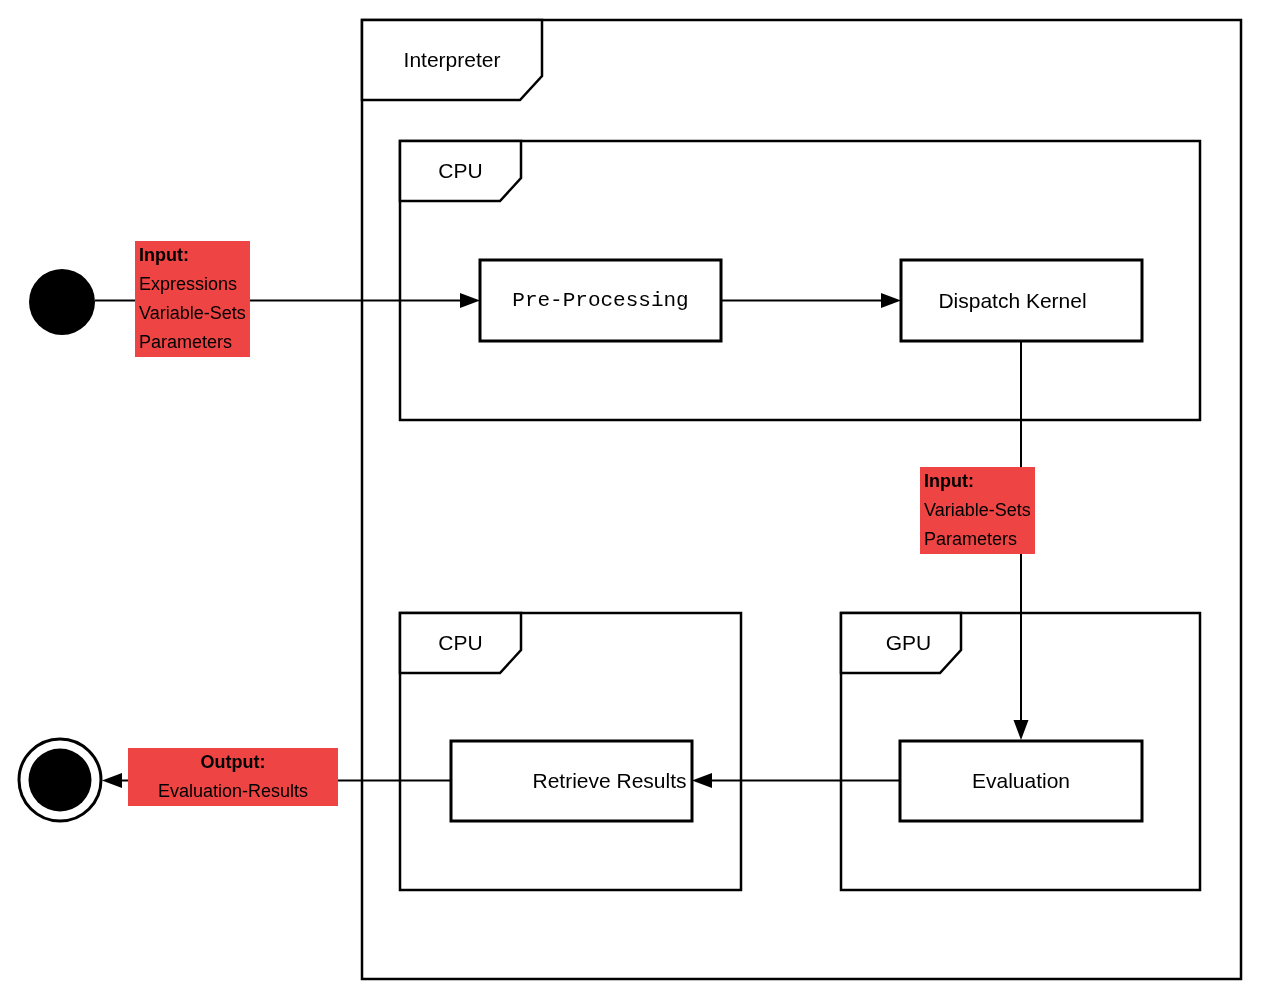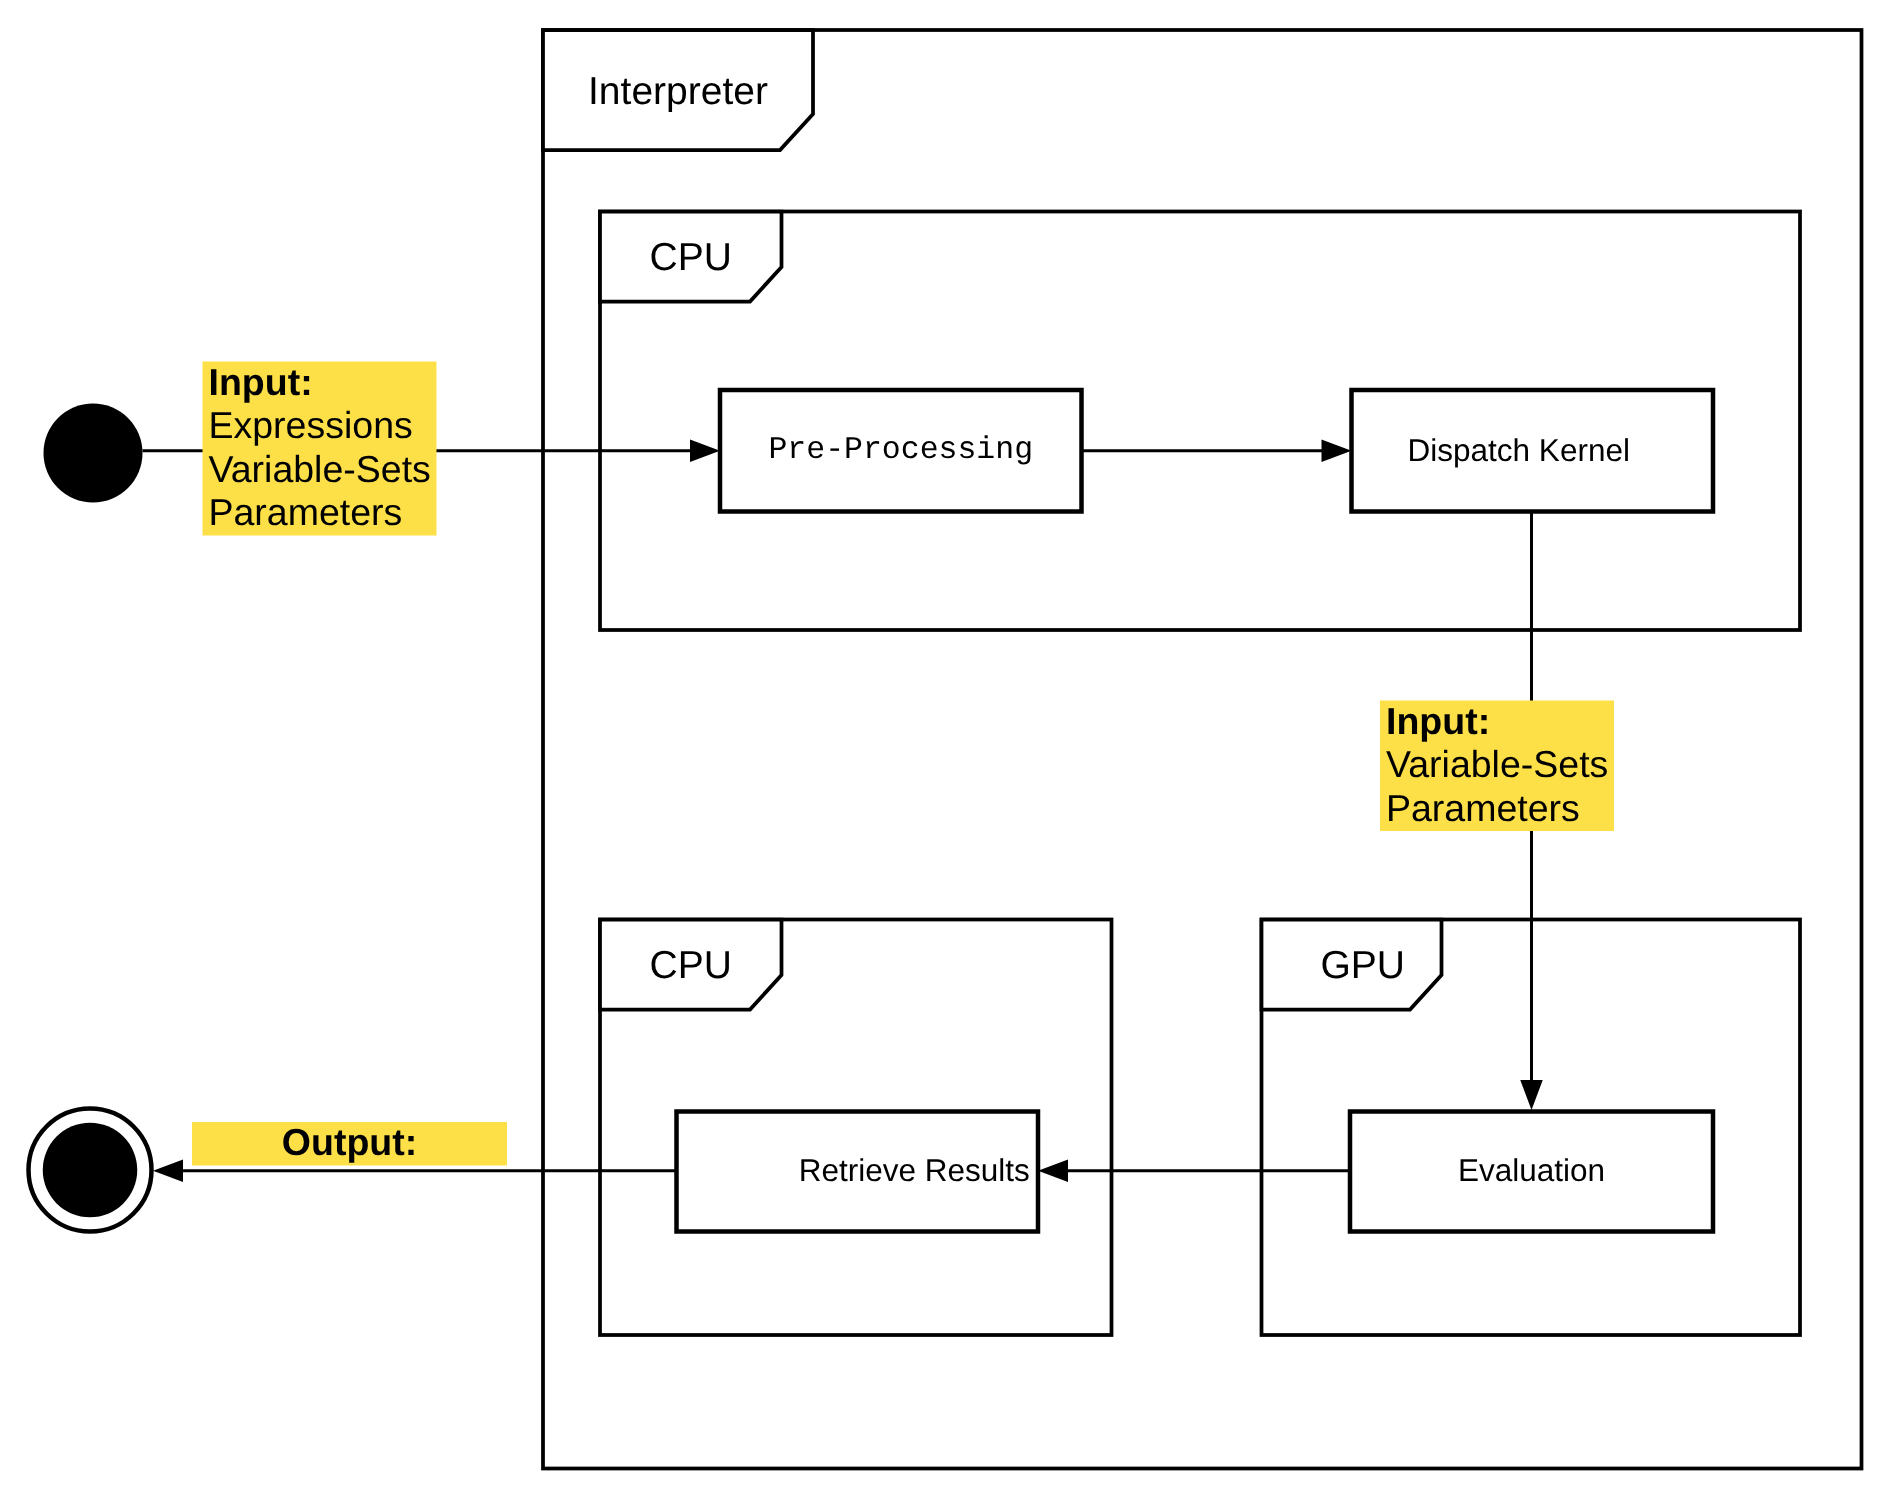--- a/index.html
+++ b/index.html
@@ -17,37 +17,37 @@
     overflow: hidden;
   }
   #diagram-svg {
     position: absolute;
     left: 0;
     top: 0;
   }
   .tab-label {
     position: absolute;
     text-align: center;
-    font-size: 26px;
+    font-size: 21px;
     line-height: 26px;
     white-space: nowrap;
   }
   .node-label {
     position: absolute;
     display: flex;
     align-items: center;
     justify-content: center;
     font-size: 21px;
     white-space: nowrap;
   }
   .annotation {
     position: absolute;
-    font-size: 25px;
+    font-size: 18px;
     line-height: 29px;
-    background: #fde047;
+    background: #ef4444;
     padding: 0 4px;
     white-space: nowrap;
   }
   .annotation .ann-title {
     font-weight: bold;
   }
   .annotation.centered {
     text-align: center;
   }
 </style>
@@ -114,15 +114,16 @@
   </div>
 
   <div class="annotation" style="left:920px; top:467px;">
     <div class="ann-title">Input:</div>
     <div>Variable-Sets</div>
     <div>Parameters</div>
   </div>
 
   <div class="annotation centered" style="left:128px; top:748px; width:202px;">
     <div class="ann-title">Output:</div>
+    <div>Evaluation-Results</div>
   </div>
 
 </div>
 
 </body></html>

